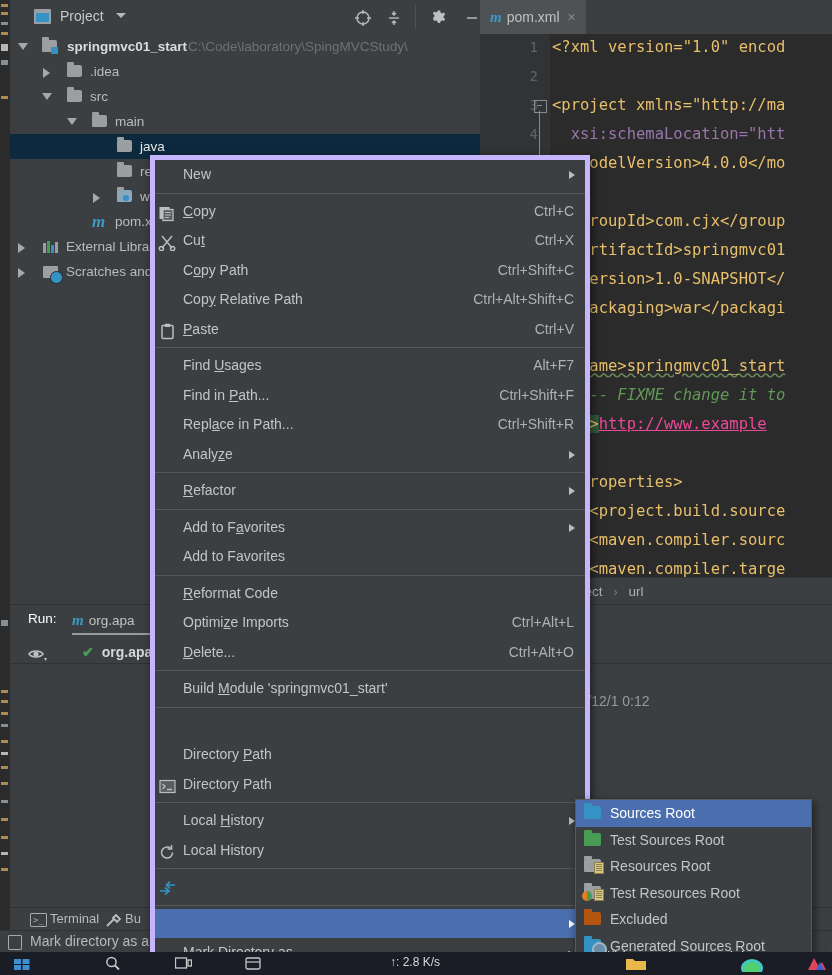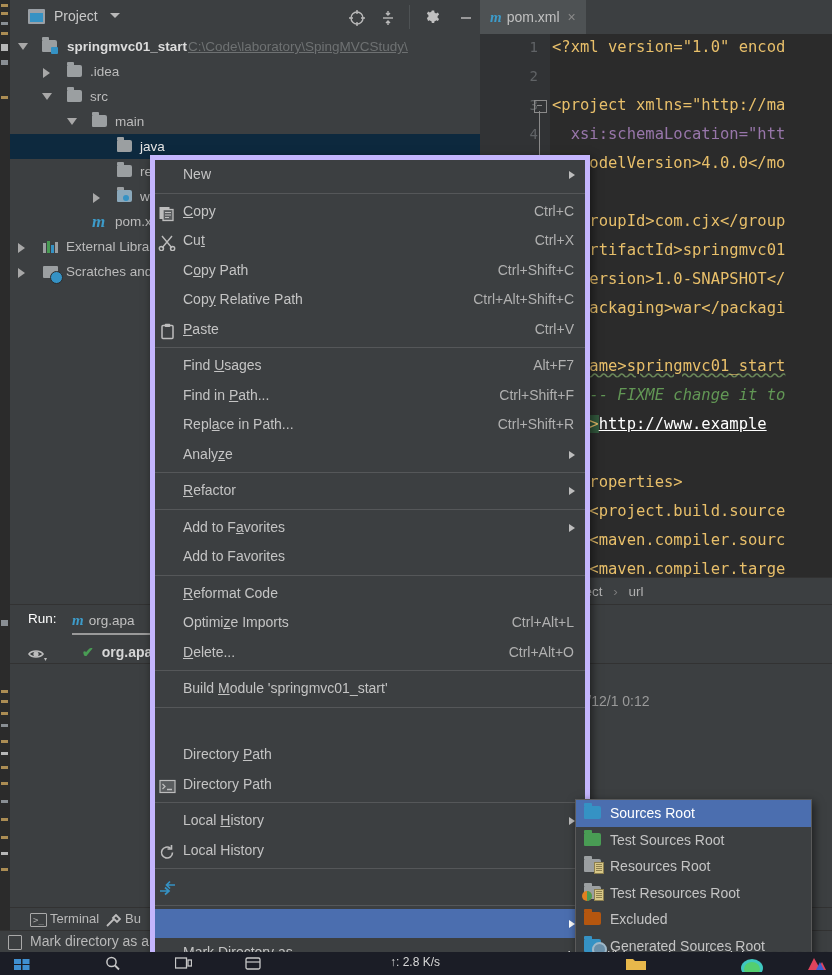--- a/index.html
+++ b/index.html
@@ -12,21 +12,21 @@
   }
   .ide{position:absolute;left:0;top:0;width:832px;height:952px;background:#3c3f41;overflow:hidden;}
 
   
   .leftstrip{position:absolute;left:0;top:0;width:10px;height:952px;background:#2b2b2b;}
   .leftstrip .blip{position:absolute;left:1px;width:7px;height:3px;background:#c29d5a;opacity:.85;}
   .leftstrip .blip.g{background:#9aa0a6;}
   .leftstrip .blip.w{background:#cfcfcf;}
 
   
-  .toolheader{position:absolute;left:10px;top:0;width:544px;height:34px;background:#3c3f41;
+  .toolheader{position:absolute;left:16px;top:0;width:544px;height:34px;background:#3c3f41;
               border-bottom:1px solid #323232;}
   .toolheader .ttl{position:absolute;left:44px;top:8px;font-size:14px;color:#c8c8c8;}
   .winicon{position:absolute;left:18px;top:9px;width:17px;height:15px;background:#9aa0a6;border-radius:1px;}
   .winicon:after{content:"";position:absolute;left:2px;top:4px;right:2px;bottom:2px;background:#3592c4;}
   .caret{width:0;height:0;border-left:5px solid transparent;border-right:5px solid transparent;
          border-top:5px solid #b9b9b9;}
   .hdr-btn{position:absolute;top:9px;width:18px;height:18px;cursor:pointer;}
   .vdiv{position:absolute;top:5px;width:1px;height:24px;background:#4e5254;}
 
   .tree{position:absolute;left:10px;top:34px;width:470px;height:566px;background:#3c3f41;overflow:hidden;}
@@ -57,21 +57,21 @@
   .gutter .ln{position:absolute;right:12px;color:#606366;font-family:"DejaVu Sans Mono",monospace;font-size:14px;}
   .gutter .fold-m{position:absolute;left:54px;width:11px;height:11px;border:1px solid #8a8a8a;}
   .gutter .fold-m:after{content:"";position:absolute;left:2px;top:4px;width:5px;height:1px;background:#8a8a8a;}
   .gutter .fold-tail{position:absolute;left:59px;width:1px;background:#8a8a8a;}
   .code{position:absolute;left:70px;top:0;width:282px;height:543px;font-family:"DejaVu Sans Mono",monospace;
         font-size:15.5px;white-space:pre;}
   .code .cl{position:absolute;left:2px;}
   .tg{color:#e8bf6a;} .at{color:#9876aa;}
   .cm{color:#629755;font-style:italic;}
   .hl{background:#32593d;}
-  .ulink{color:#ffffff;text-decoration:underline;}
+  .ulink{color:#ec4899;text-decoration:underline;}
   .squig{text-decoration:underline;text-decoration-style:wavy;text-decoration-color:#6a8759;}
 
   .breadcrumb{position:absolute;left:480px;top:577px;width:352px;height:27px;background:#3c3f41;
               line-height:27px;font-size:13.5px;color:#b0b0b0;border-top:1px solid #323232;}
   .crumbsep{color:#7a7a7a;margin:0 7px;}
 
   
   .runpanel{position:absolute;left:10px;top:604px;width:822px;height:303px;background:#3c3f41;border-top:1px solid #323232;}
   .runhdr{position:absolute;left:0;top:0;width:822px;height:30px;}
   .runhdr .rl{position:absolute;left:18px;top:6px;font-size:13.5px;color:#ffffff;}
@@ -194,21 +194,21 @@
     </div>
   </div>
 
   <div class="tree">
 
     <div class="row" style="top:0;">
       <div class="arrow open" style="left:8px;"></div>
       <div class="fold" style="left:32px;background:#9b9fa1;"></div>
       <div class="srcbadge" style="left:41px;top:13px;"></div>
       <span class="lbl bold" style="left:57px;">springmvc01_start</span>
-      <span class="lbl dim" style="left:178px;text-decoration:underline;">C:\Code\laboratory\SpingMVCStudy\</span>
+      <span class="lbl dim" style="left:178px;">C:\Code\laboratory\SpingMVCStudy\</span>
     </div>
 
     <div class="row" style="top:25px;">
       <div class="arrow closed" style="left:33px;"></div>
       <div class="fold" style="left:57px;"></div>
       <span class="lbl" style="left:80px;">.idea</span>
     </div>
 
     <div class="row" style="top:50px;">
       <div class="arrow open" style="left:32px;"></div>

